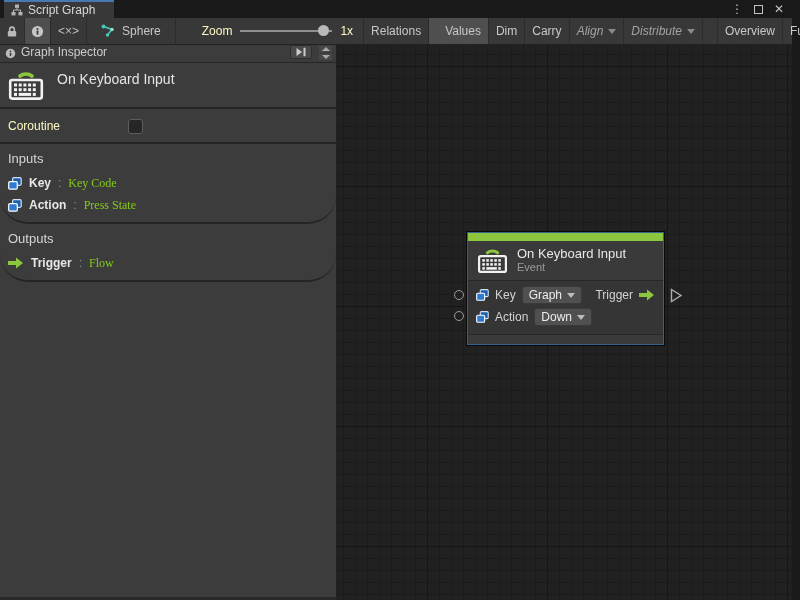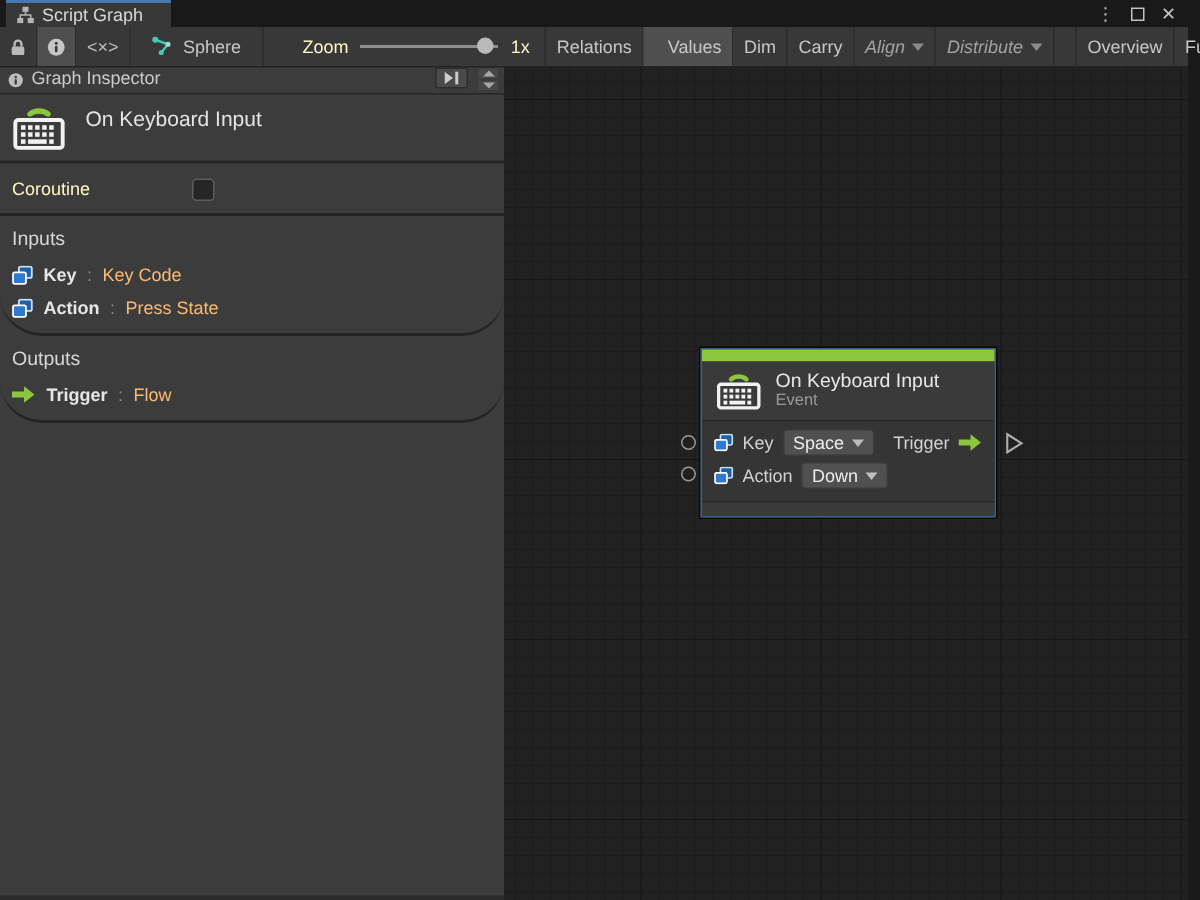--- a/index.html
+++ b/index.html
@@ -57,21 +57,21 @@
   .coroutine-label { font-size:12px; color:#fef9c3; }
   .checkbox { position:absolute; left:128px; top:10px; width:15px; height:15px;
               background:#262626; border:1px solid #5d5d5d; border-radius:3px; }
 
   .port-section { padding:7px 8px 9px 8px; border-bottom:2px solid #242424;border-radius:28px; }
   .section-title { font-size:13px; color:#d6d6d6; margin-bottom:9px; }
   .port-row { display:flex; align-items:center; gap:7px; height:16px; margin-bottom:6px; font-size:12px; }
   .port-row:last-child { margin-bottom:0; }
   .port-name { color:#e6e6e6; font-weight:bold; }
   .port-sep { color:#8d8d8d; }
-  .port-type { color:#fdba74; }
+  .port-type { color:#84cc16;font-family:Liberation Serif, serif; }
 
   
   .canvas { position:relative; flex:1; overflow:hidden;
     background-color:#212121;
     background-image:
       linear-gradient(#161616 1px, transparent 1px),
       linear-gradient(90deg, #161616 1px, transparent 1px),
       linear-gradient(#1b1b1b 1px, transparent 1px),
       linear-gradient(90deg, #1b1b1b 1px, transparent 1px);
     background-size:120px 120px, 120px 120px, 12px 12px, 12px 12px;
@@ -308,21 +308,21 @@
         <div class="node-body">
           <div class="node-row">
             <span class="icon">
               <svg width="13" height="12" viewBox="0 0 14 13">
                 <rect x="4.6" y="0.7" width="8.6" height="7.6" rx="1.2" fill="#1E5FA8" stroke="#cfe1f5" stroke-width="1.2"></rect>
                 <rect x="0.7" y="4.6" width="8.6" height="7.6" rx="1.2" fill="#2E7AD1" stroke="#ffffff" stroke-width="1.2"></rect>
               </svg>
             </span>
             <span>Key</span>
             <span class="dropdown">
-              <span>Space</span>
+              <span>Graph</span>
             </span>
             <span class="trigger-wrap">
               <span>Trigger</span>
               <span class="icon">
                 <svg width="16" height="12" viewBox="0 0 16 12">
                   <polygon points="0,4 8,4 8,0.5 15,6 8,11.5 8,8 0,8" fill="#8CC63F"></polygon>
                 </svg>
               </span>
             </span>
           </div>

